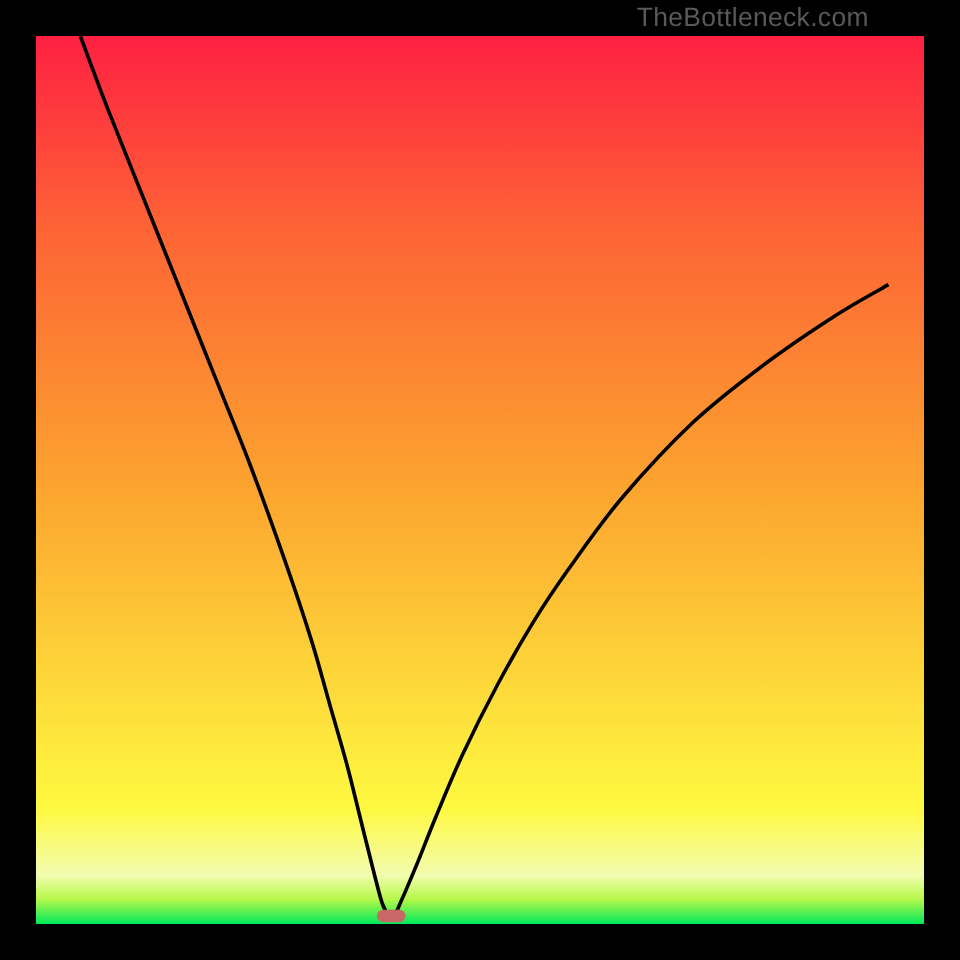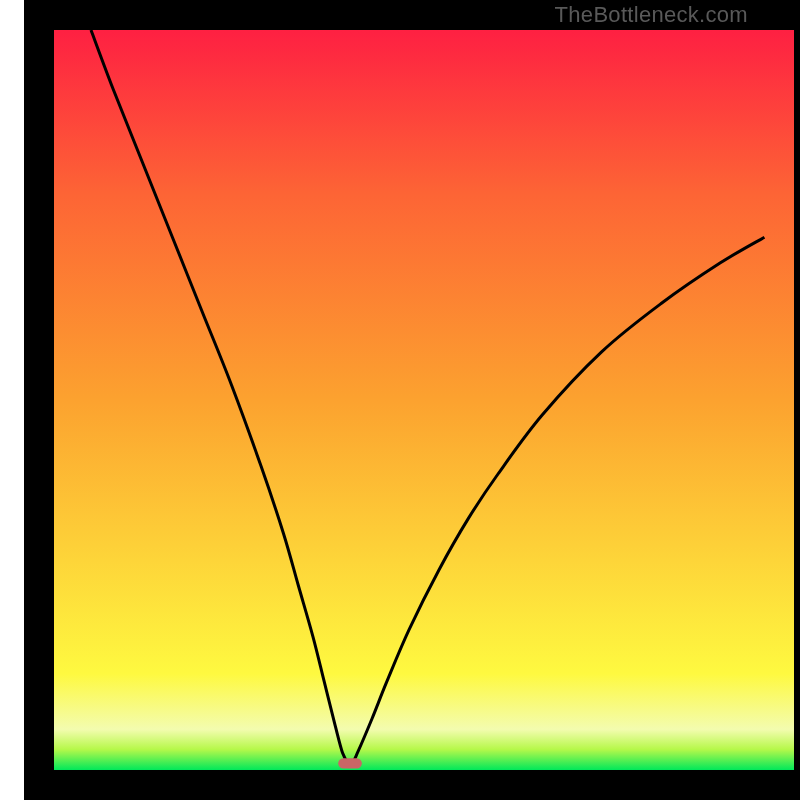--- a/index.html
+++ b/index.html
@@ -8,21 +8,20 @@
     width: 800px;
     height: 800px;
     background: #ffffff;
     font-family: Arial, Helvetica, sans-serif;
     overflow: hidden;
   }
   .container {
     width: 736px;
     height: 800px;
     position: relative;
-    margin-left: 24px;
   }
   .watermark {
     position: absolute;
     top: 2px;
     right: 12px;
     font-size: 22px;
     font-weight: 500;
     color: #595959;
     letter-spacing: 0.3px;
     z-index: 10;

